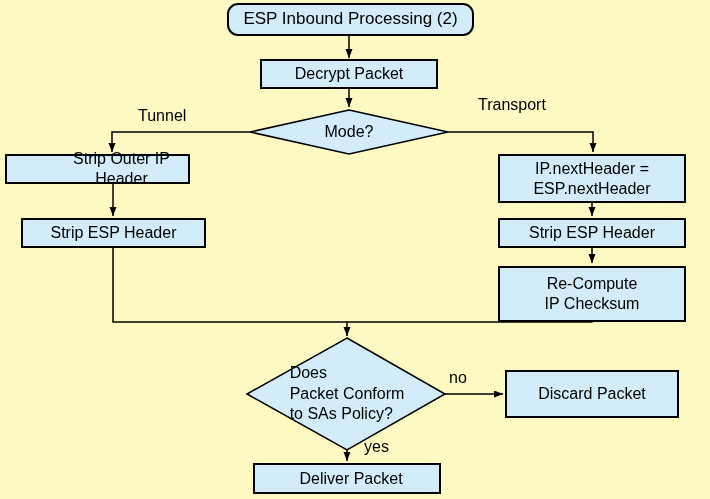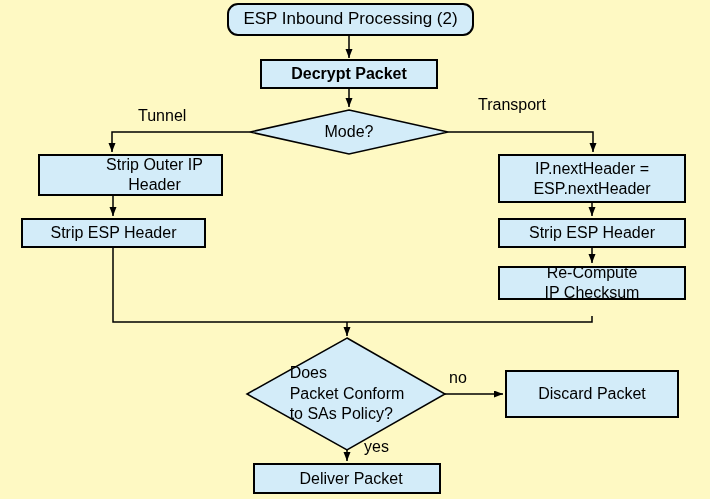--- a/index.html
+++ b/index.html
@@ -60,32 +60,32 @@
     <line class="wire" x1="445" y1="394" x2="503" y2="394" marker-end="url(#arrow)"></line>
 
     <line class="wire" x1="347" y1="450" x2="347" y2="461" marker-end="url(#arrow)"></line>
 
     <polygon class="diamond" points="349,110 448,132 349,154 250,132"></polygon>
     <polygon class="diamond" points="347,338 445,394 347,450 247,394"></polygon>
   </svg>
 
   <div class="node rounded" style="left:227px; top:3px; width:247px; height:33px;">ESP Inbound Processing (2)</div>
 
-  <div class="node" style="left:260px; top:59px; width:178px; height:30px;font-weight:bold;">Decrypt Packet</div>
+  <div class="node" style="left:260px; top:59px; width:178px; height:30px;">Decrypt Packet</div>
 
-  <div class="node" style="left:38px; top:154px; width:185px; height:42px;padding-left:48px;">Strip Outer IP Header</div>
+  <div class="node" style="left:5px; top:154px; width:185px; height:30px;padding-left:48px;">Strip Outer IP Header</div>
 
   <div class="node" style="left:21px; top:218px; width:185px; height:30px;">Strip ESP Header</div>
 
   <div class="node" style="left:498px; top:154px; width:188px; height:49px;">IP.nextHeader =
 ESP.nextHeader</div>
 
   <div class="node" style="left:498px; top:218px; width:188px; height:30px;">Strip ESP Header</div>
 
-  <div class="node" style="left:498px; top:266px; width:188px; height:34px;">Re-Compute
+  <div class="node" style="left:498px; top:266px; width:188px; height:56px;">Re-Compute
 IP Checksum</div>
 
   <div class="node" style="left:505px; top:370px; width:174px; height:48px;">Discard Packet</div>
 
   <div class="node" style="left:253px; top:463px; width:188px; height:31px;padding-left:8px;">Deliver Packet</div>
 
   <div class="dlabel" style="left:289px; top:110px; width:120px; height:44px;">Mode?</div>
 
   <div class="dlabel" style="left:256px; top:352px; width:182px; height:84px;">Does
 Packet Conform

